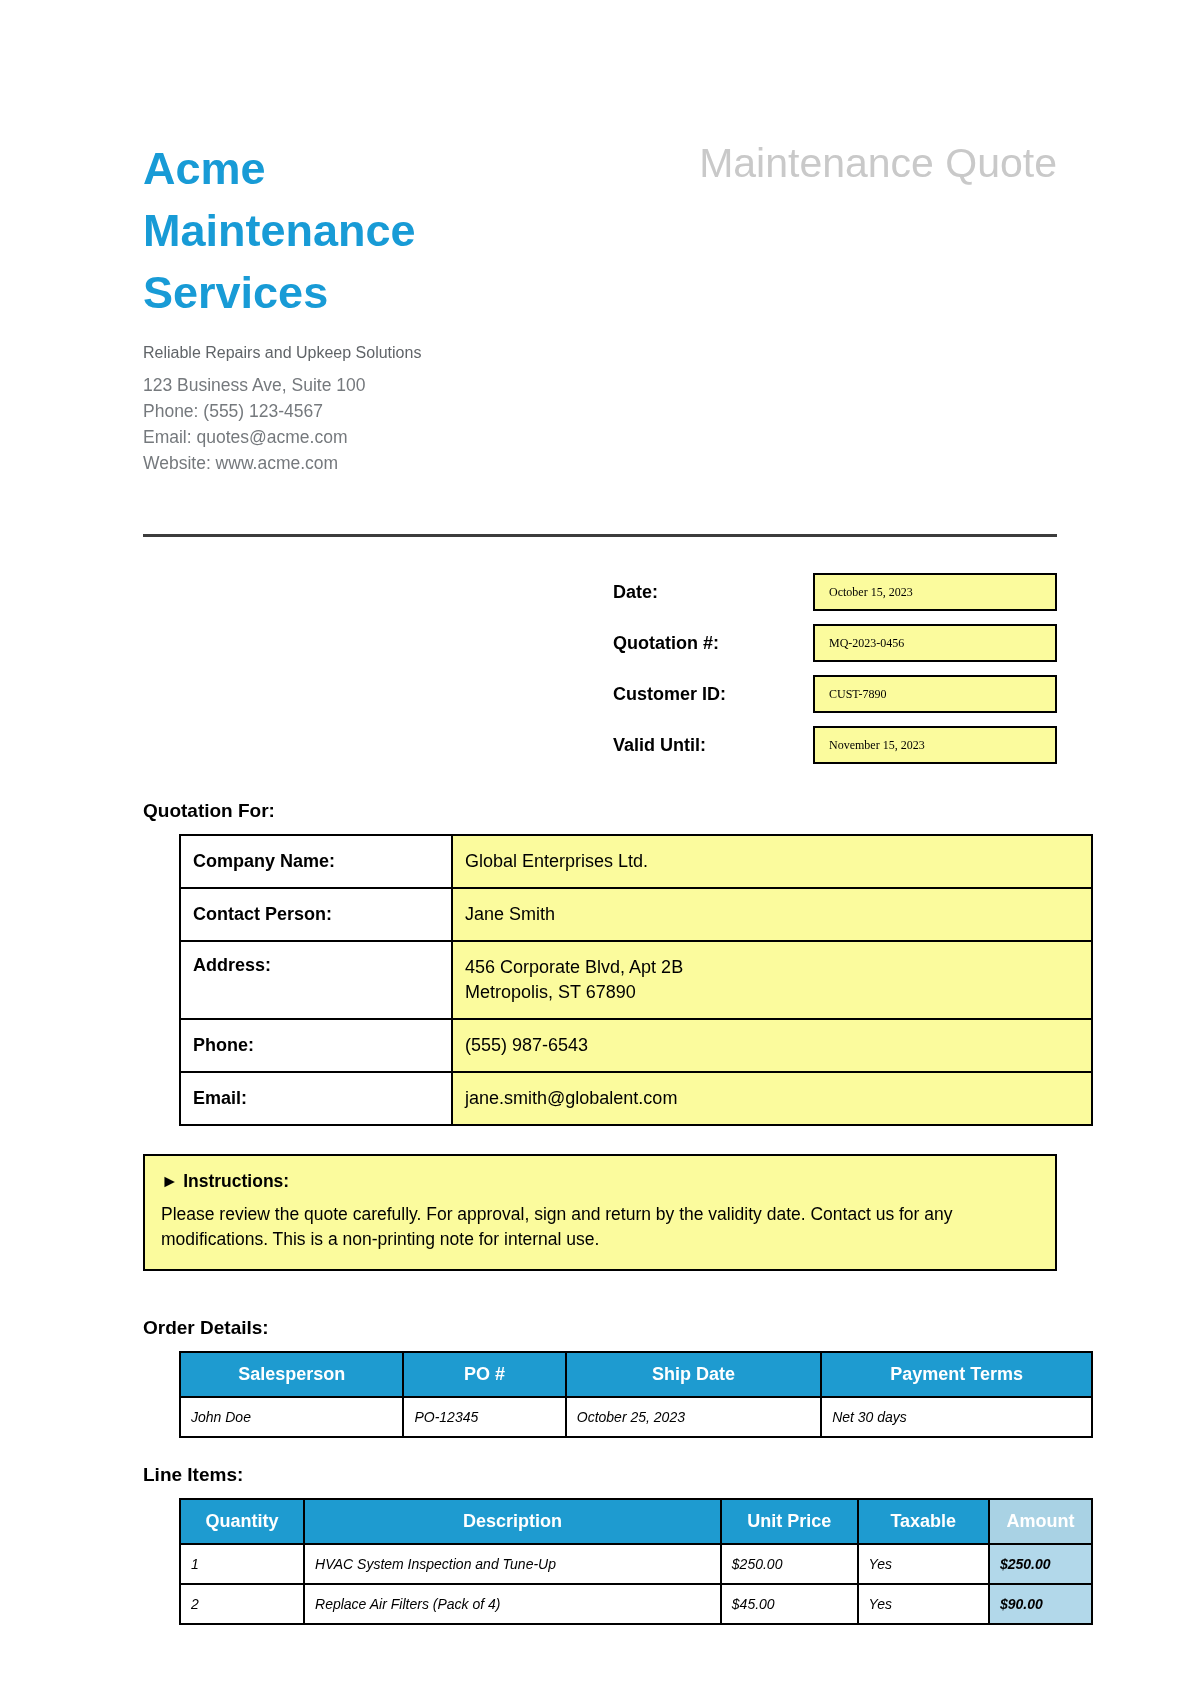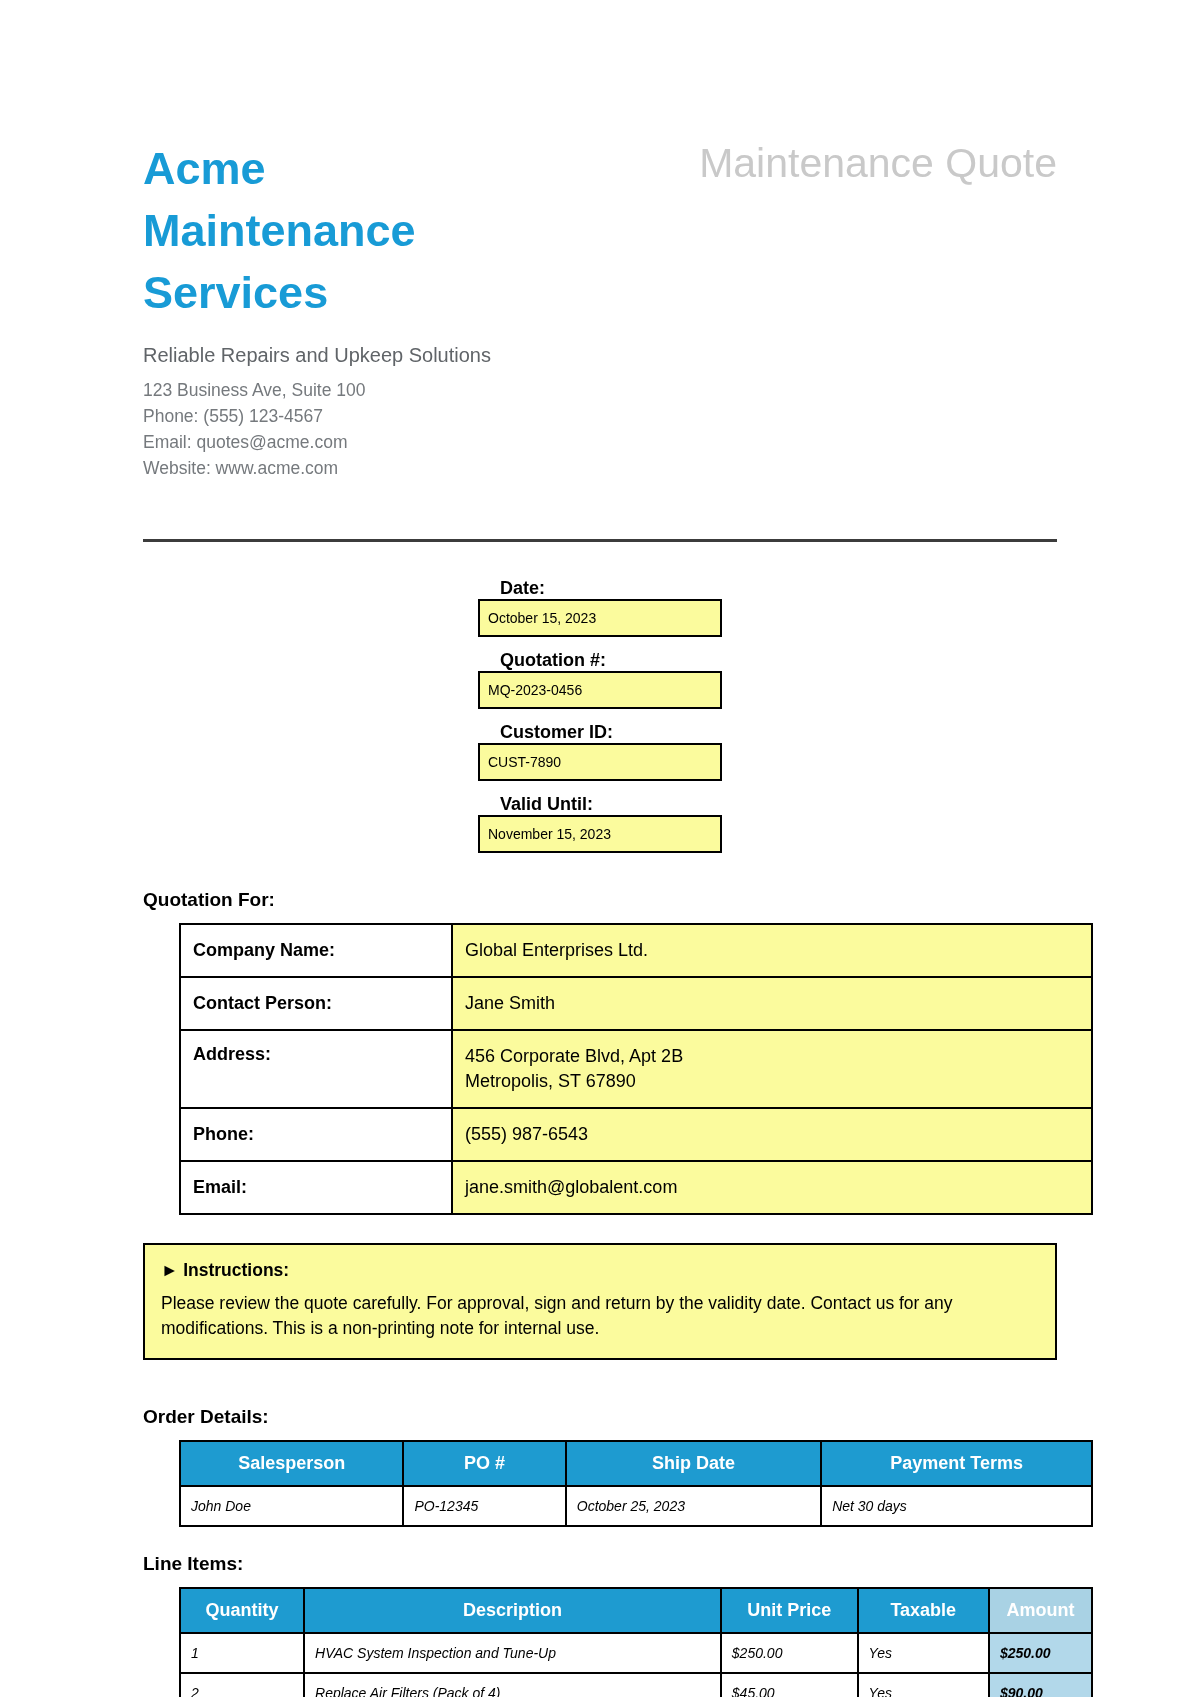--- a/index.html
+++ b/index.html
@@ -19,33 +19,33 @@
   .page{width:1200px;height:1697px;padding:138px 143px 0 143px;}
 
   
   .header{display:flex;justify-content:space-between;align-items:flex-start;}
   .company-name{
     width:345px;font-size:45px;font-weight:bold;color:var(--brand-blue);
     line-height:1.38;letter-spacing:0px;
   }
   .doc-title{font-size:41px;color:var(--doc-title-gray);font-weight:400;margin-top:2px;}
 
-  .tagline{margin-top:20px;font-size:20px;color:#606468;}
+  .tagline{margin-top:20px;font-size:16px;color:#606468;}
   .addr{margin-top:10px;font-size:17.5px;color:#75797d;line-height:26px;}
 
   .rule{border:none;border-top:3px solid #3c3c3c;margin:58px 0 0 0;}
 
   
   .quote-info{margin-top:36px;}
-  .qi-row{display:flex;justify-content:flex-end;align-items:center;margin-bottom:13px;flex-direction:column;}
+  .qi-row{display:flex;justify-content:flex-end;align-items:center;margin-bottom:13px;}
   .qi-label{width:200px;font-size:18px;font-weight:bold;text-align:left;}
   .qi-box{
     width:244px;height:38px;background:var(--highlight-yellow);
     border:2px solid #000;display:flex;align-items:center;
-    padding-left:8px;font-size:14px;
+    padding-left:14px;font-size:12px;font-family:Liberation Serif, serif;
   }
   .qi-box.wide{width:275px;}
   .qi-row.wide-row .qi-label{width:200px;}
 
   
   .section-heading{font-size:19px;font-weight:bold;color:#000;}
   .h-quotation-for{margin-top:36px;}
   .h-order{margin-top:46px;}
   .h-line{margin-top:26px;}
 

